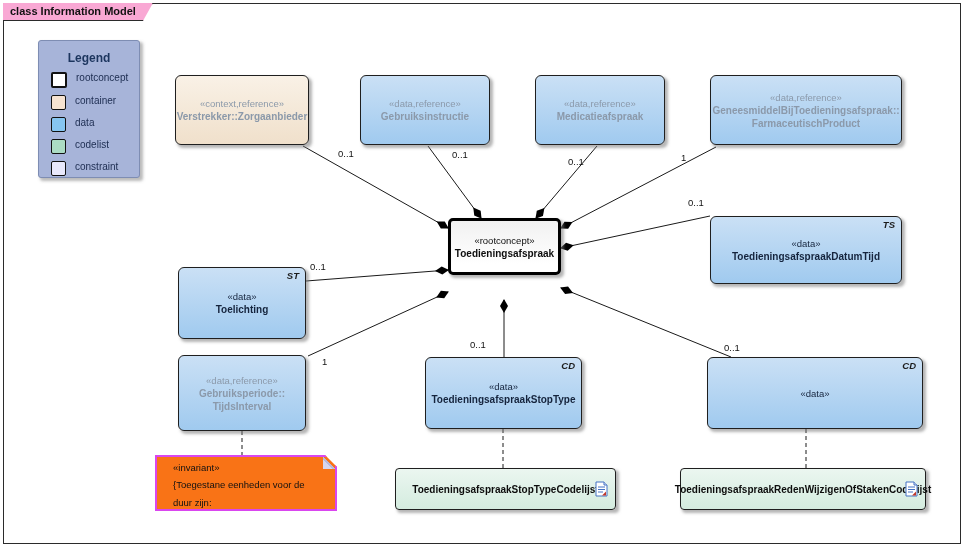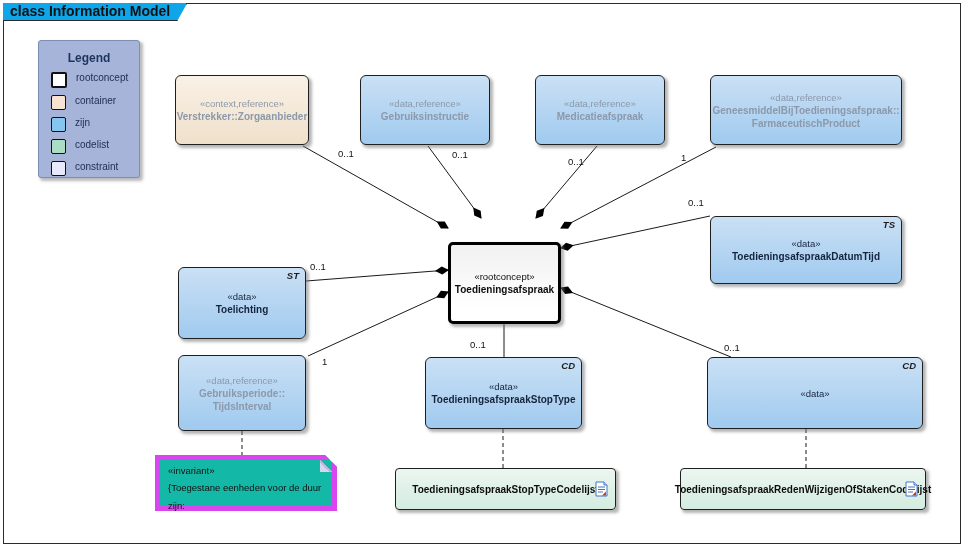--- a/index.html
+++ b/index.html
@@ -1,22 +1,22 @@
 <!DOCTYPE html>
 <html><head>
 <meta charset="utf-8">
 <style>
   html,body{margin:0;padding:0;background:#ffffff;width:963px;height:546px;overflow:hidden;
     font-family:"Liberation Sans", sans-serif;}
   #canvas{position:relative;width:963px;height:546px;}
   .frame{position:absolute;left:3px;top:3px;width:956px;height:539px;border:1px solid #2b2b2b;background:#ffffff;}
-  .frame-tab{position:absolute;left:3px;top:3px;height:17px;padding:0 16px 0 7px;background:#0ea5e9;
+  .frame-tab{position:absolute;left:3px;top:3px;height:17px;padding:0 16px 0 7px;background:#f9a8d4;
     border-right:1px solid #2b2b2b;border-bottom:1px solid #2b2b2b;
     clip-path:polygon(0 0,100% 0,calc(100% - 10px) 100%,0 100%);
-    font-size:14px;font-weight:bold;color:#111;line-height:17px;z-index:5;}
+    font-size:11px;font-weight:bold;color:#111;line-height:17px;z-index:5;}
   .wires{position:absolute;left:0;top:0;z-index:1;}
   .node{position:absolute;display:flex;flex-direction:column;align-items:center;justify-content:center;
     box-sizing:border-box;text-align:center;z-index:2;border:1px solid #1f1f1f;border-radius:6px;
     box-shadow:2.5px 2.5px 3px rgba(120,120,120,.55);padding:2px 4px;}
   .node .stereo{font-size:9.5px;line-height:13px;}
   .node .nname{font-size:10px;font-weight:bold;line-height:13px;white-space:pre-line;}
   .fill-data{background:linear-gradient(180deg,#cae0f5 0%,#a0caef 100%);}
   .fill-container{background:linear-gradient(180deg,#f9f1e6 0%,#f0e0cb 100%);}
   .fill-root{background:linear-gradient(180deg,#f1f1f1 0%,#ffffff 85%);border:3px solid #000;border-radius:5px;}
   .fill-codelist{background:linear-gradient(180deg,#ebf6f0 0%,#d4ecdf 100%);}
@@ -29,22 +29,22 @@
     border:1px solid #7e8db3;border-radius:3px;box-shadow:2.5px 2.5px 3px rgba(120,120,120,.5);z-index:2;}
   .legend-title{text-align:center;font-size:12px;font-weight:bold;color:#1c355e;margin-top:10px;}
   .legend-item{display:flex;margin:7px 0 0 12px;}
   .legend-item .swatch{width:13px;height:13px;border:1px solid #111;border-radius:2px;flex:0 0 auto;}
   .legend-item .swatch.thick{border-width:2px;width:12px;height:12px;}
   .legend-item .l-label{font-size:10px;color:#1c2c50;margin-left:9px;}
   .codelist{position:absolute;display:flex;align-items:center;justify-content:center;box-sizing:border-box;
     border:1px solid #1f1f1f;border-radius:4px;box-shadow:2.5px 2.5px 3px rgba(120,120,120,.55);z-index:2;}
   .codelist .nname{font-size:10px;font-weight:bold;color:#0d0d0d;}
   .codelist .doc-icon{position:absolute;right:7px;top:50%;transform:translateY(-50%);}
-  .note{position:absolute;left:155px;top:455px;width:182px;height:56px;background:#14b8a6;
-    border:5px solid #d946ef;box-sizing:border-box;padding:4px 8px;z-index:2;
+  .note{position:absolute;left:155px;top:455px;width:182px;height:56px;background:#f97316;
+    border:2px solid #d946ef;box-sizing:border-box;padding:4px 16px;z-index:2;
     clip-path:polygon(0 0,calc(100% - 12px) 0,100% 12px,100% 100%,0 100%);
     box-shadow:2.5px 2.5px 3px rgba(120,120,120,.4);}
   .note .fold{position:absolute;top:0;right:0;width:12px;height:12px;
     background:linear-gradient(225deg,transparent 48%,#b9b9da 48%,#b9b9da 60%,#d6d6ee 60%);}
   .note .stereo{font-size:9.5px;color:#111;display:block;line-height:13px;}
   .note .note-body{font-size:9.5px;color:#111;white-space:pre-line;line-height:13px;}
 </style>
 </head>
 <body>
 
@@ -77,21 +77,21 @@
     <div class="legend-item">
       <span class="swatch thick" style="background-color: rgb(255, 255, 255);"></span>
       <span class="l-label">rootconcept</span>
     </div>
     <div class="legend-item">
       <span class="swatch" style="background-color: rgb(246, 227, 209);"></span>
       <span class="l-label">container</span>
     </div>
     <div class="legend-item">
       <span class="swatch" style="background-color: rgb(134, 197, 240);"></span>
-      <span class="l-label">zijn</span>
+      <span class="l-label">data</span>
     </div>
     <div class="legend-item">
       <span class="swatch" style="background-color: rgb(171, 220, 196);"></span>
       <span class="l-label">codelist</span>
     </div>
     <div class="legend-item">
       <span class="swatch" style="background-color: rgb(232, 232, 251);"></span>
       <span class="l-label">constraint</span>
     </div>
   </div>
@@ -116,21 +116,21 @@
     <span class="nname">GeneesmiddelBijToedieningsafspraak::
 FarmaceutischProduct</span>
   </div>
 
   <div class="node fill-data txt-dark" style="left:710px;top:172px;width:192px;height:68px;margin-top:44px;">
     <span class="type-marker">TS</span>
     <span class="stereo">«data»</span>
     <span class="nname">ToedieningsafspraakDatumTijd</span>
   </div>
 
-  <div class="node fill-root txt-black" style="left:448px;top:218px;width:113px;height:82px;margin-top:24px;">
+  <div class="node fill-root txt-black" style="left:448px;top:218px;width:113px;height:57px;">
     <span class="stereo">«rootconcept»</span>
     <span class="nname">Toedieningsafspraak</span>
   </div>
 
   <div class="node fill-data txt-dark" style="left:178px;top:267px;width:128px;height:72px;">
     <span class="type-marker">ST</span>
     <span class="stereo">«data»</span>
     <span class="nname">Toelichting</span>
   </div>
 

